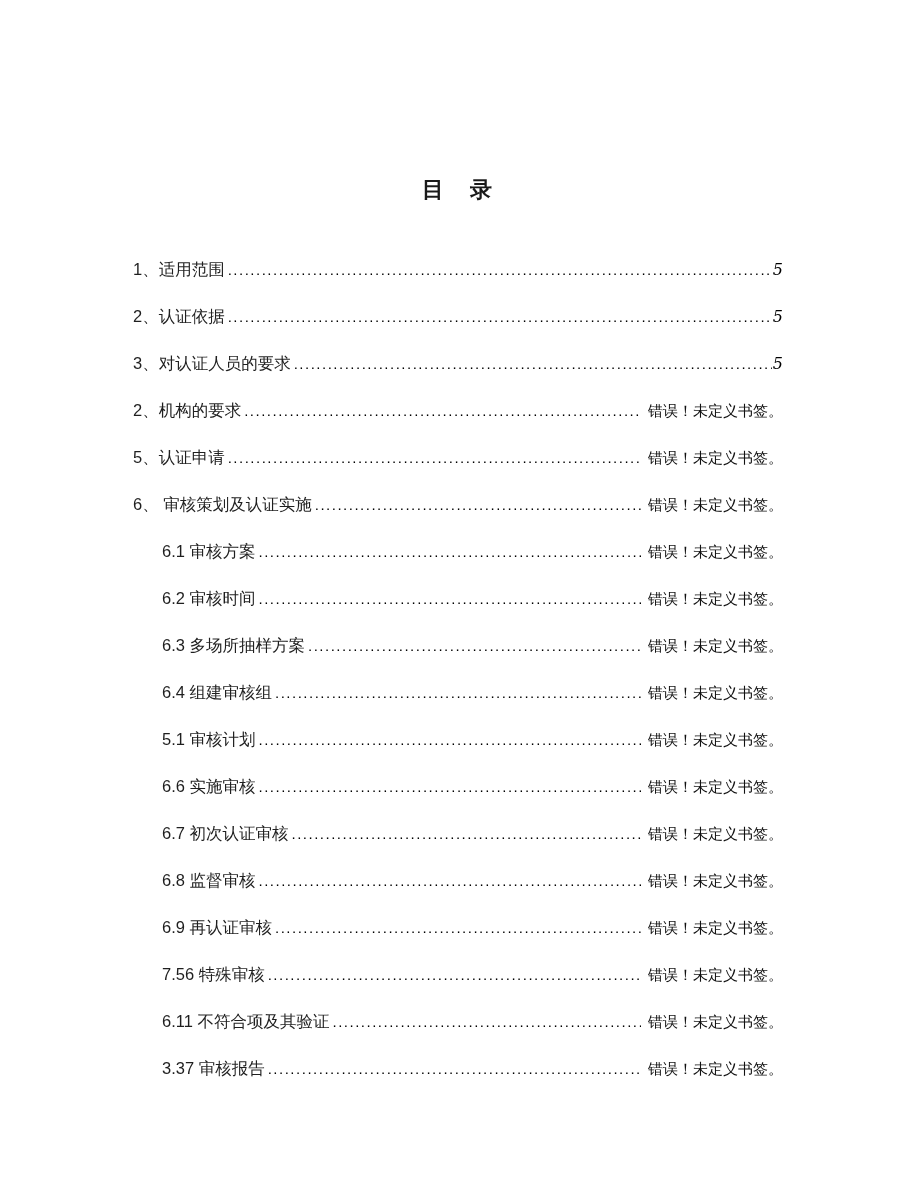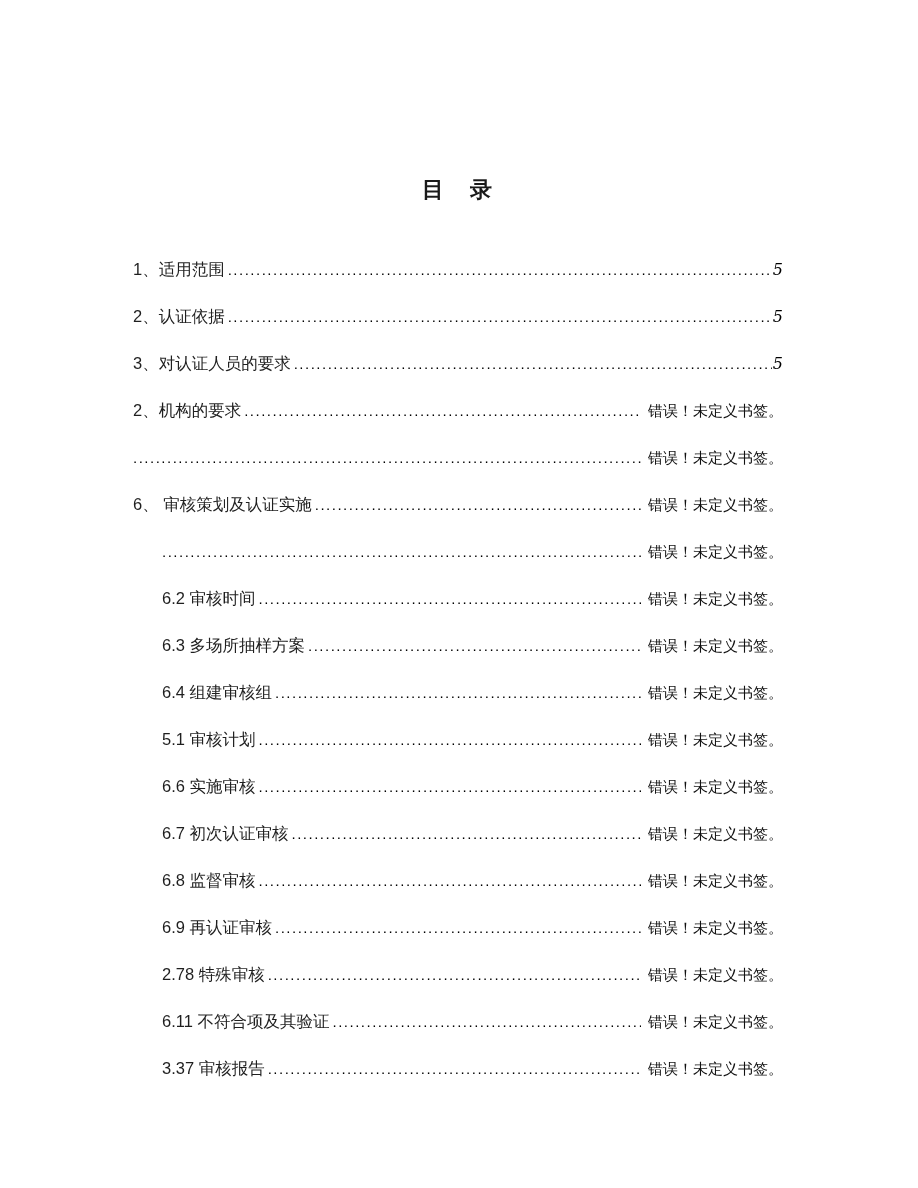--- a/index.html
+++ b/index.html
@@ -97,29 +97,31 @@
     <span class="toc-label">3、对认证人员的要求</span>
     <span class="toc-leader"></span>
     <span class="toc-ref ref-page">5</span>
   </div>
       <div class="toc-row">
     <span class="toc-label">2、机构的要求</span>
     <span class="toc-leader"></span>
     <span class="toc-ref ref-error">错误！未定义书签。</span>
   </div>
       <div class="toc-row">
+    <span class="toc-label">5、认证申请</span>
     <span class="toc-leader"></span>
     <span class="toc-ref ref-error">错误！未定义书签。</span>
   </div>
       <div class="toc-row">
     <span class="toc-label">6、 审核策划及认证实施</span>
     <span class="toc-leader"></span>
     <span class="toc-ref ref-error">错误！未定义书签。</span>
   </div>
       <div class="toc-row level-2">
+    <span class="toc-label">6.1 审核方案</span>
     <span class="toc-leader"></span>
     <span class="toc-ref ref-error">错误！未定义书签。</span>
   </div>
       <div class="toc-row level-2">
     <span class="toc-label">6.2 审核时间</span>
     <span class="toc-leader"></span>
     <span class="toc-ref ref-error">错误！未定义书签。</span>
   </div>
       <div class="toc-row level-2">
     <span class="toc-label">6.3 多场所抽样方案</span>
@@ -150,21 +152,21 @@
     <span class="toc-label">6.8 监督审核</span>
     <span class="toc-leader"></span>
     <span class="toc-ref ref-error">错误！未定义书签。</span>
   </div>
       <div class="toc-row level-2">
     <span class="toc-label">6.9 再认证审核</span>
     <span class="toc-leader"></span>
     <span class="toc-ref ref-error">错误！未定义书签。</span>
   </div>
       <div class="toc-row level-2">
-    <span class="toc-label">2.78 特殊审核</span>
+    <span class="toc-label">7.56 特殊审核</span>
     <span class="toc-leader"></span>
     <span class="toc-ref ref-error">错误！未定义书签。</span>
   </div>
       <div class="toc-row level-2">
     <span class="toc-label">6.11 不符合项及其验证</span>
     <span class="toc-leader"></span>
     <span class="toc-ref ref-error">错误！未定义书签。</span>
   </div>
       <div class="toc-row level-2">
     <span class="toc-label">3.37 审核报告</span>

